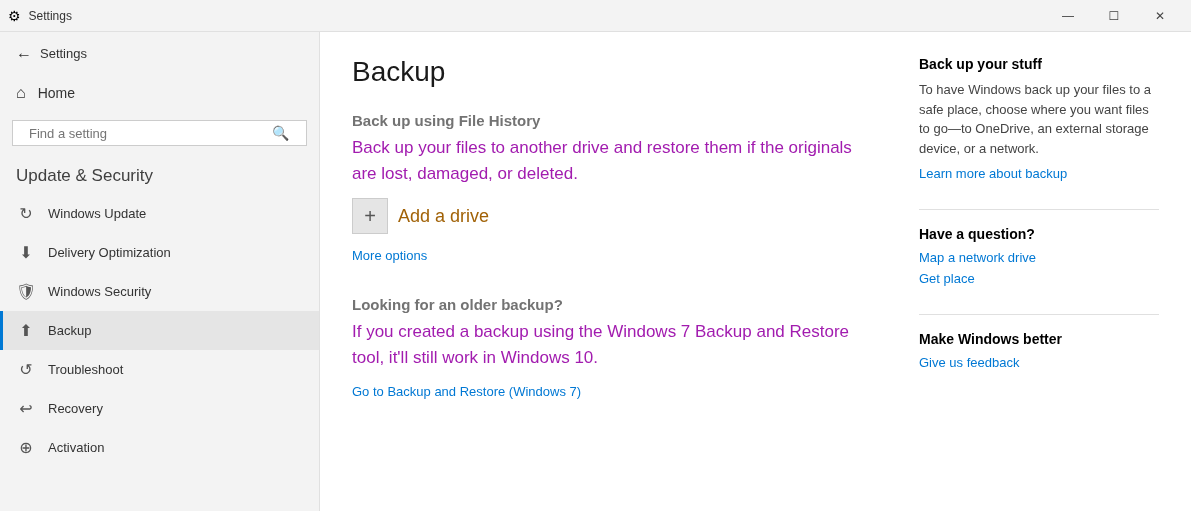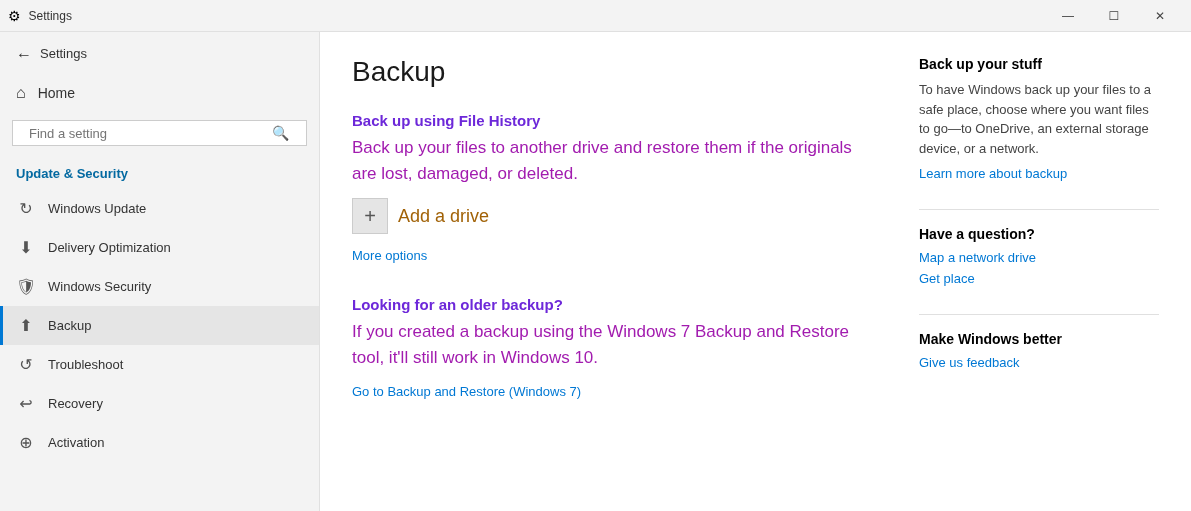--- a/index.html
+++ b/index.html
@@ -39,21 +39,21 @@
     .search-box {
       margin: 8px 12px; display: flex; align-items: center;
       border: 1px solid #ccc; background: white; padding: 4px 16px;
     }
     .search-box input {
       border: none; outline: none; font-size: 13px; flex: 1; background: transparent;
       color: #555;
     }
     .search-icon-wrap { color: #555; font-size: 14px; }
     .sidebar-section-title {
-      padding: 12px 16px 8px; font-size: 13px; font-weight: 700; color: #0369a1;
+      padding: 12px 16px 8px; font-size: 17px; font-weight: 400; color: #404040;
     }
     .sidebar-nav { display: flex; flex-direction: column; }
     .nav-item {
       display: flex; align-items: center; gap: 12px; padding: 10px 16px;
       cursor: pointer; font-size: 13px; color: #333; position: relative;
     }
     .nav-item.active {
       background: #e5e5e5; border-left: 3px solid #0078d4;
     }
     .nav-item.active { padding-left: 13px; }
@@ -61,21 +61,21 @@
 
     
     .main-content {
       flex: 1; padding: 24px 32px; background: white; overflow-y: auto;
       display: flex; gap: 40px;
     }
     .content-left { flex: 1; max-width: 580px; }
     .page-title { font-size: 28px; font-weight: 300; color: #1a1a1a; margin-bottom: 24px; }
 
     .section { margin-bottom: 32px; }
-    .section-heading { font-size: 15px; font-weight: 600; color: #6d28d9; margin-bottom: 6px; }
+    .section-heading { font-size: 15px; font-weight: 600; color: #737373; margin-bottom: 6px; }
     .section-desc { font-size: 17px; color: #a21caf; line-height: 1.5; margin-bottom: 12px; }
 
     .add-drive-btn {
       display: flex; align-items: center; gap: 10px; margin-bottom: 12px;
       cursor: pointer;
     }
     .add-drive-icon {
       width: 36px; height: 36px; background: #e5e5e5; display: flex;
       align-items: center; justify-content: center; font-size: 20px; color: #555;
       border: 1px solid #ccc;

